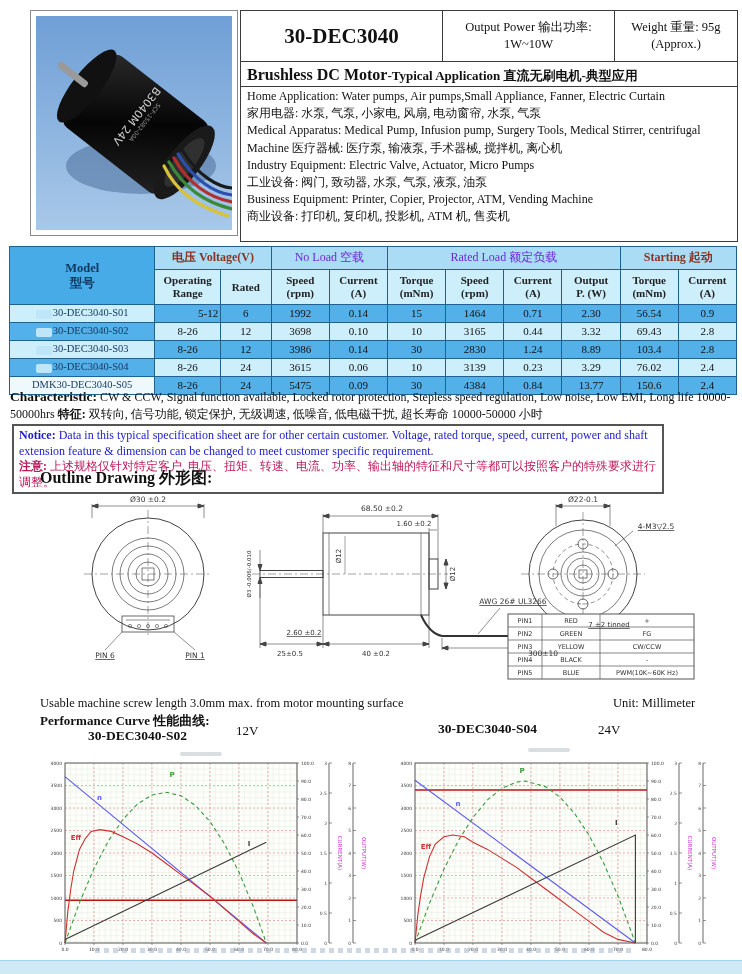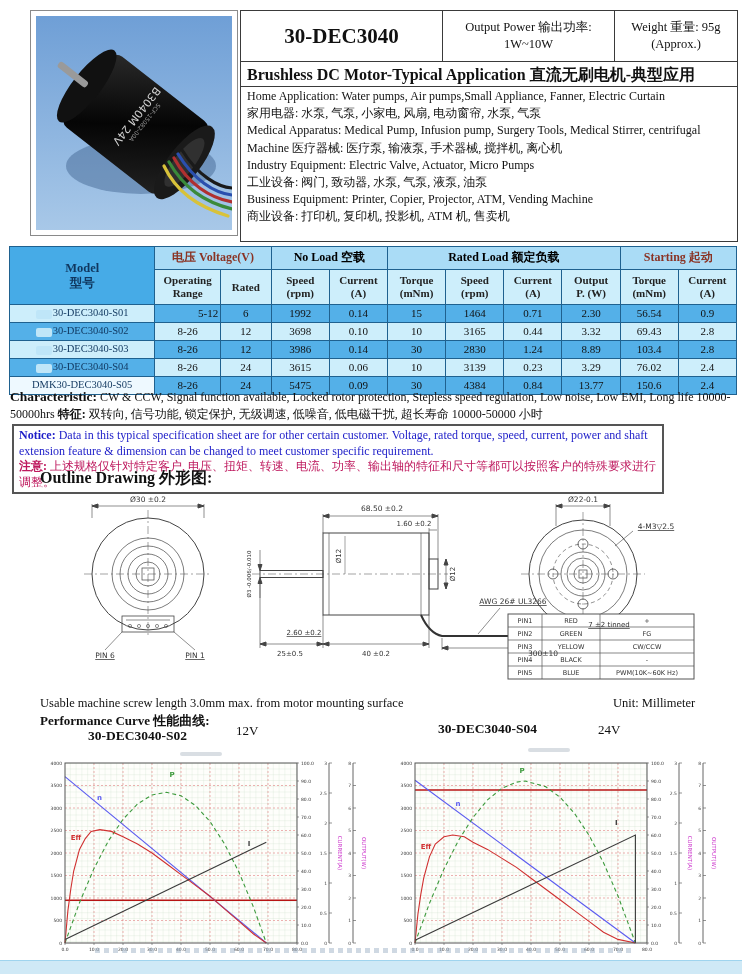--- a/index.html
+++ b/index.html
@@ -14,33 +14,33 @@
             border:1px solid #3a3a3a;box-sizing:border-box;background:#fff;}
   .info-header{display:flex;height:50px;border-bottom:1px solid #3a3a3a;}
   .ih-cell{box-sizing:border-box;display:flex;flex-direction:column;justify-content:center;
            align-items:center;text-align:center;line-height:1.35;}
   .ih-title{width:202px;border-right:1px solid #3a3a3a;font-size:21px;font-weight:bold;}
   .ih-power{width:172px;border-right:1px solid #3a3a3a;font-size:12.5px;}
   .ih-weight{flex:1;font-size:12.5px;}
   .app-title{padding:2px 6px 0 6px;font-weight:bold;border-bottom:1px solid #3a3a3a;
              height:22px;line-height:22px;white-space:nowrap;}
   .app-title .big{font-size:16px;}
-  .app-title .small{font-size:16px;}
+  .app-title .small{font-size:13px;}
   .app-lines{padding:1px 6px;}
   .app-line{font-size:12px;line-height:17.2px;white-space:nowrap;overflow:hidden;}
   
   .spec-table{position:absolute;left:9px;top:246px;width:728px;border-collapse:collapse;
               table-layout:fixed;font-size:11px;text-align:center;}
   .spec-table td,.spec-table th{border:1px solid #1f618f;padding:0;line-height:1.15;
               overflow:hidden;white-space:pre-line;}
   .spec-table .gh{background:#aadcf6;font-size:12px;height:22px;}
   .spec-table .sh{background:#cdeefb;font-size:11px;height:34px;color:#222;}
   .spec-table .model-h{background:#46abe7;color:#10375f;font-weight:bold;font-size:12.5px;}
   .spec-table .c-red{color:#8a3324;font-weight:bold;}
-  .spec-table .c-navy{color:#000000;font-weight:bold;}
+  .spec-table .c-navy{color:#6d28d9;font-weight:normal;}
   .spec-table tr.data td{height:17px;}
   .spec-table td.m{font-size:10.5px;color:#10375f;}
   .smudge{display:inline-block;width:16px;height:9px;background:#bfe6f8;border-radius:2px;
           margin-right:1px;vertical-align:middle;}
   
   .characteristic{position:absolute;left:10px;top:388px;width:727px;font-size:12px;line-height:17px;}
   .characteristic b.en{font-size:13.5px;}
   .notice{position:absolute;left:12px;top:424px;width:652px;border:2px solid #555;
           box-sizing:border-box;padding:2px 5px;font-size:12px;line-height:15.5px;}
   .notice .en{color:#1c1cc8;}

